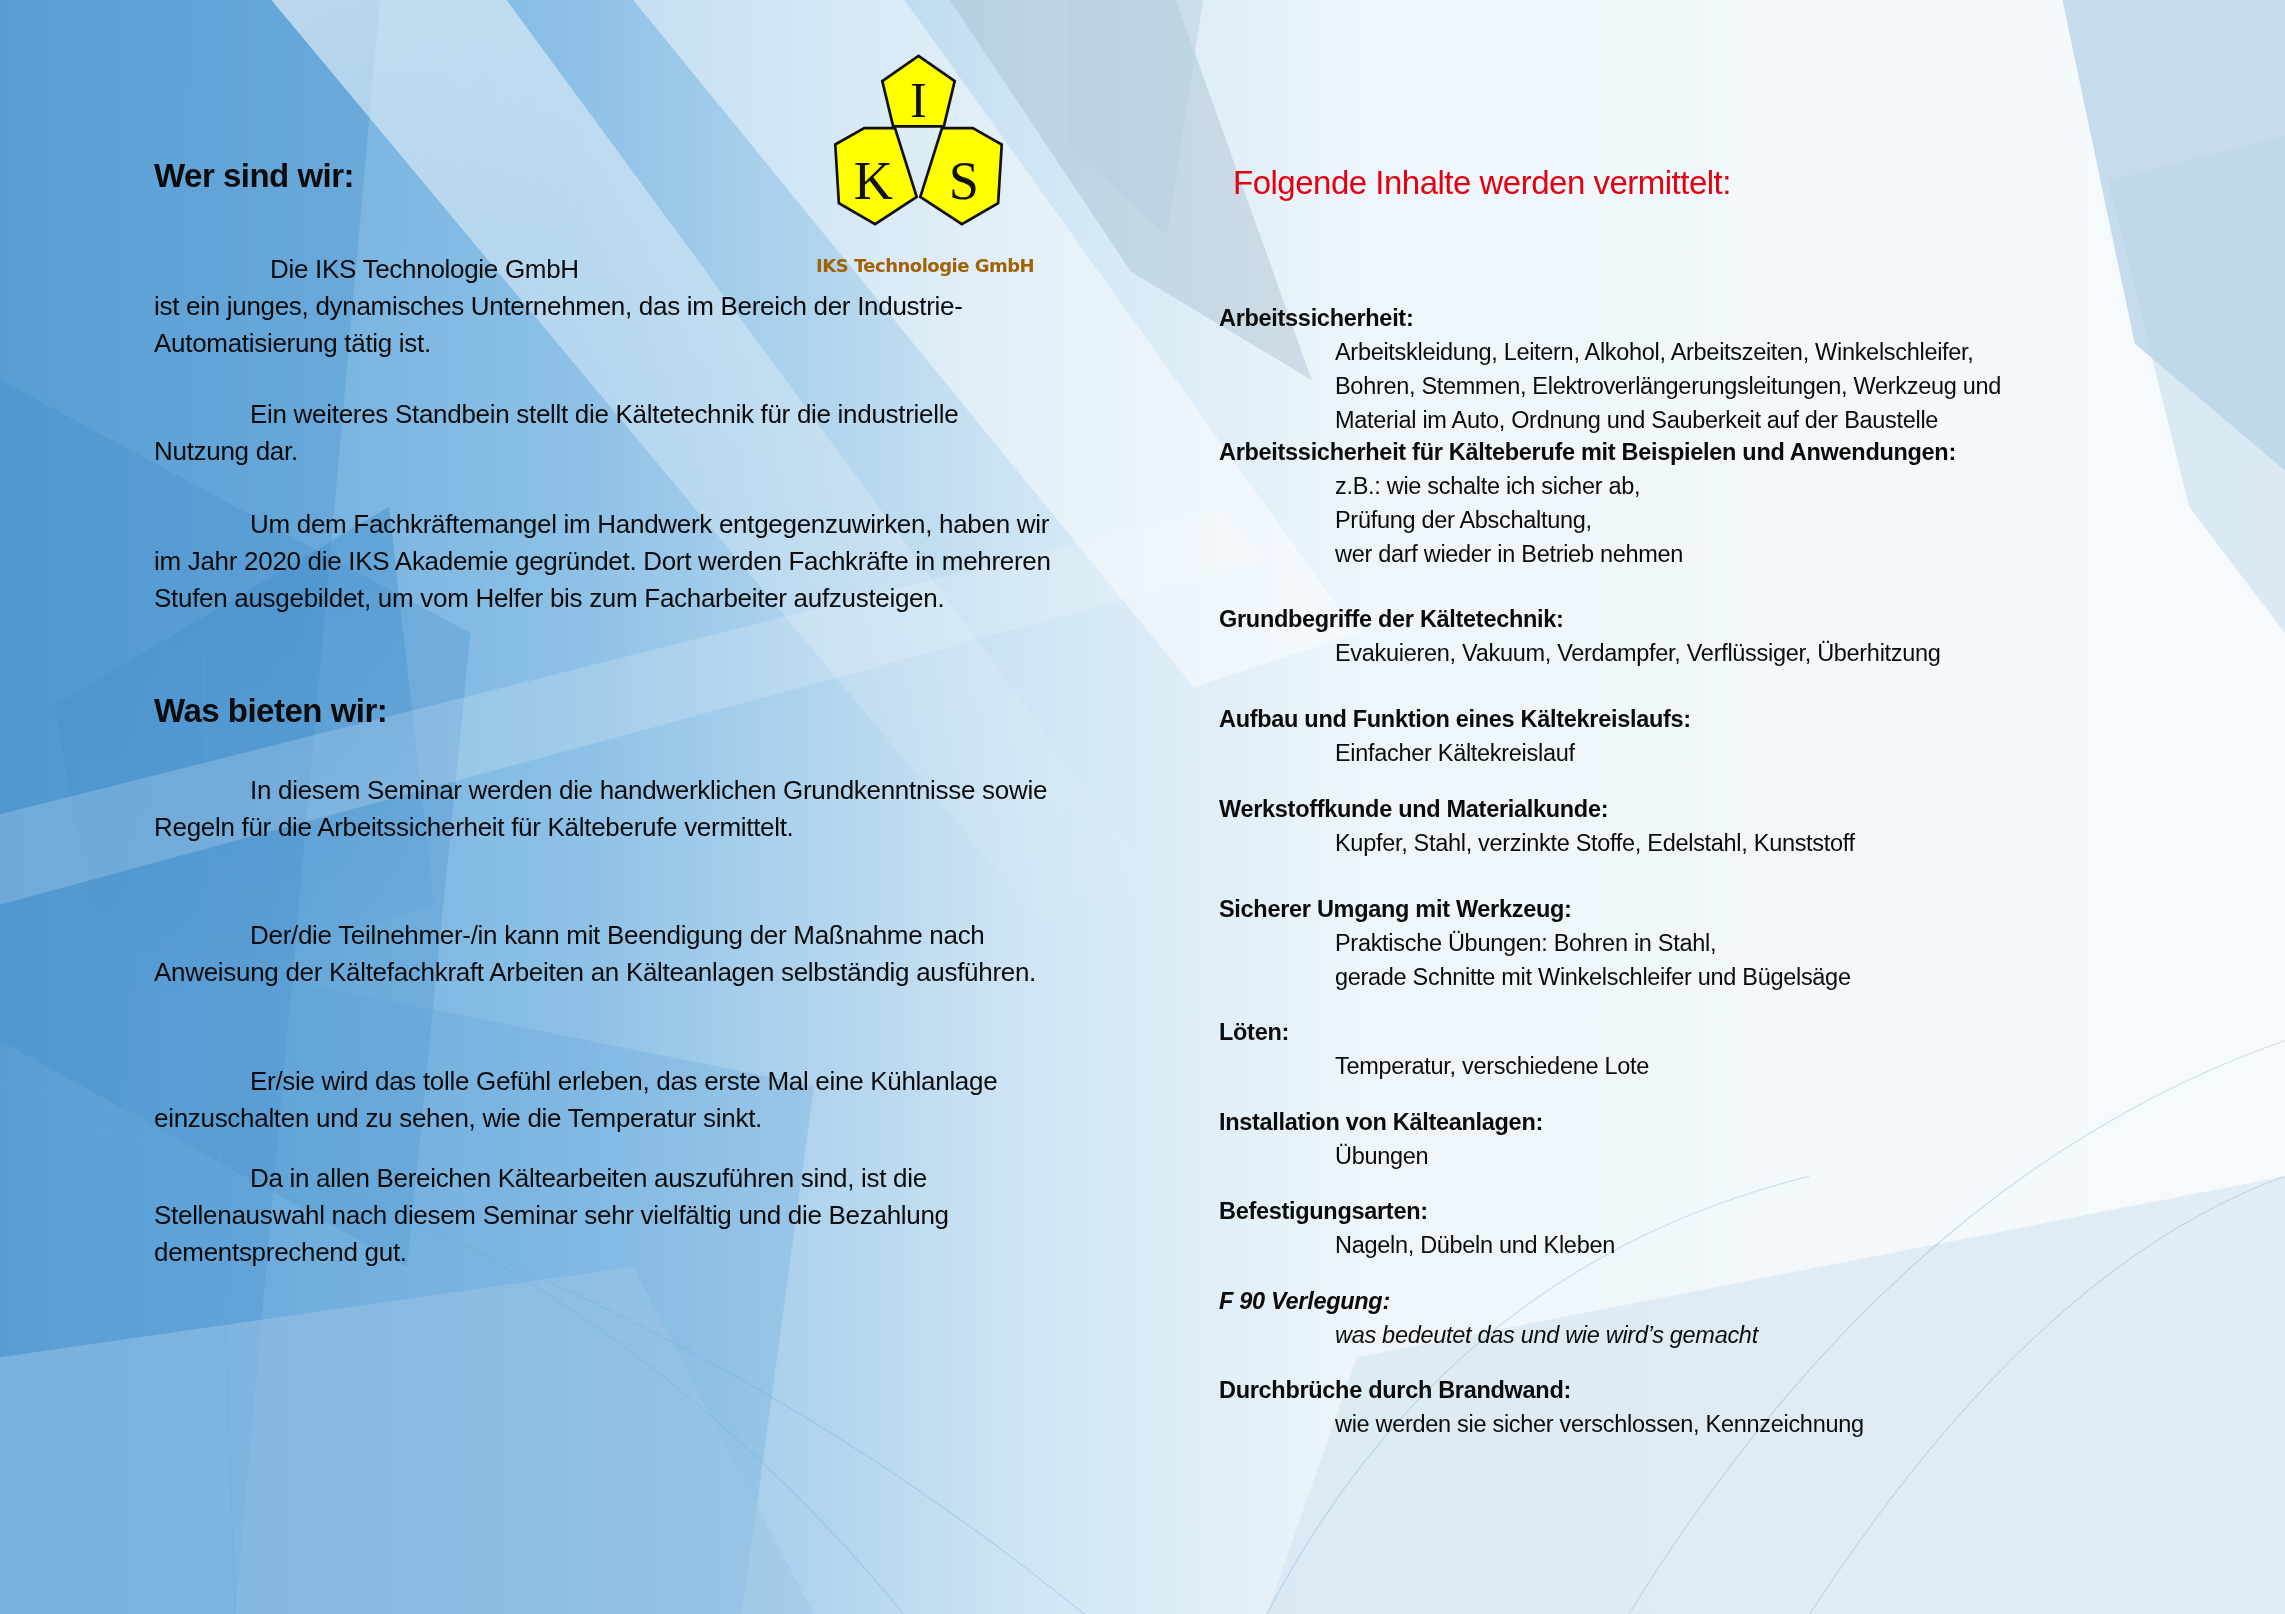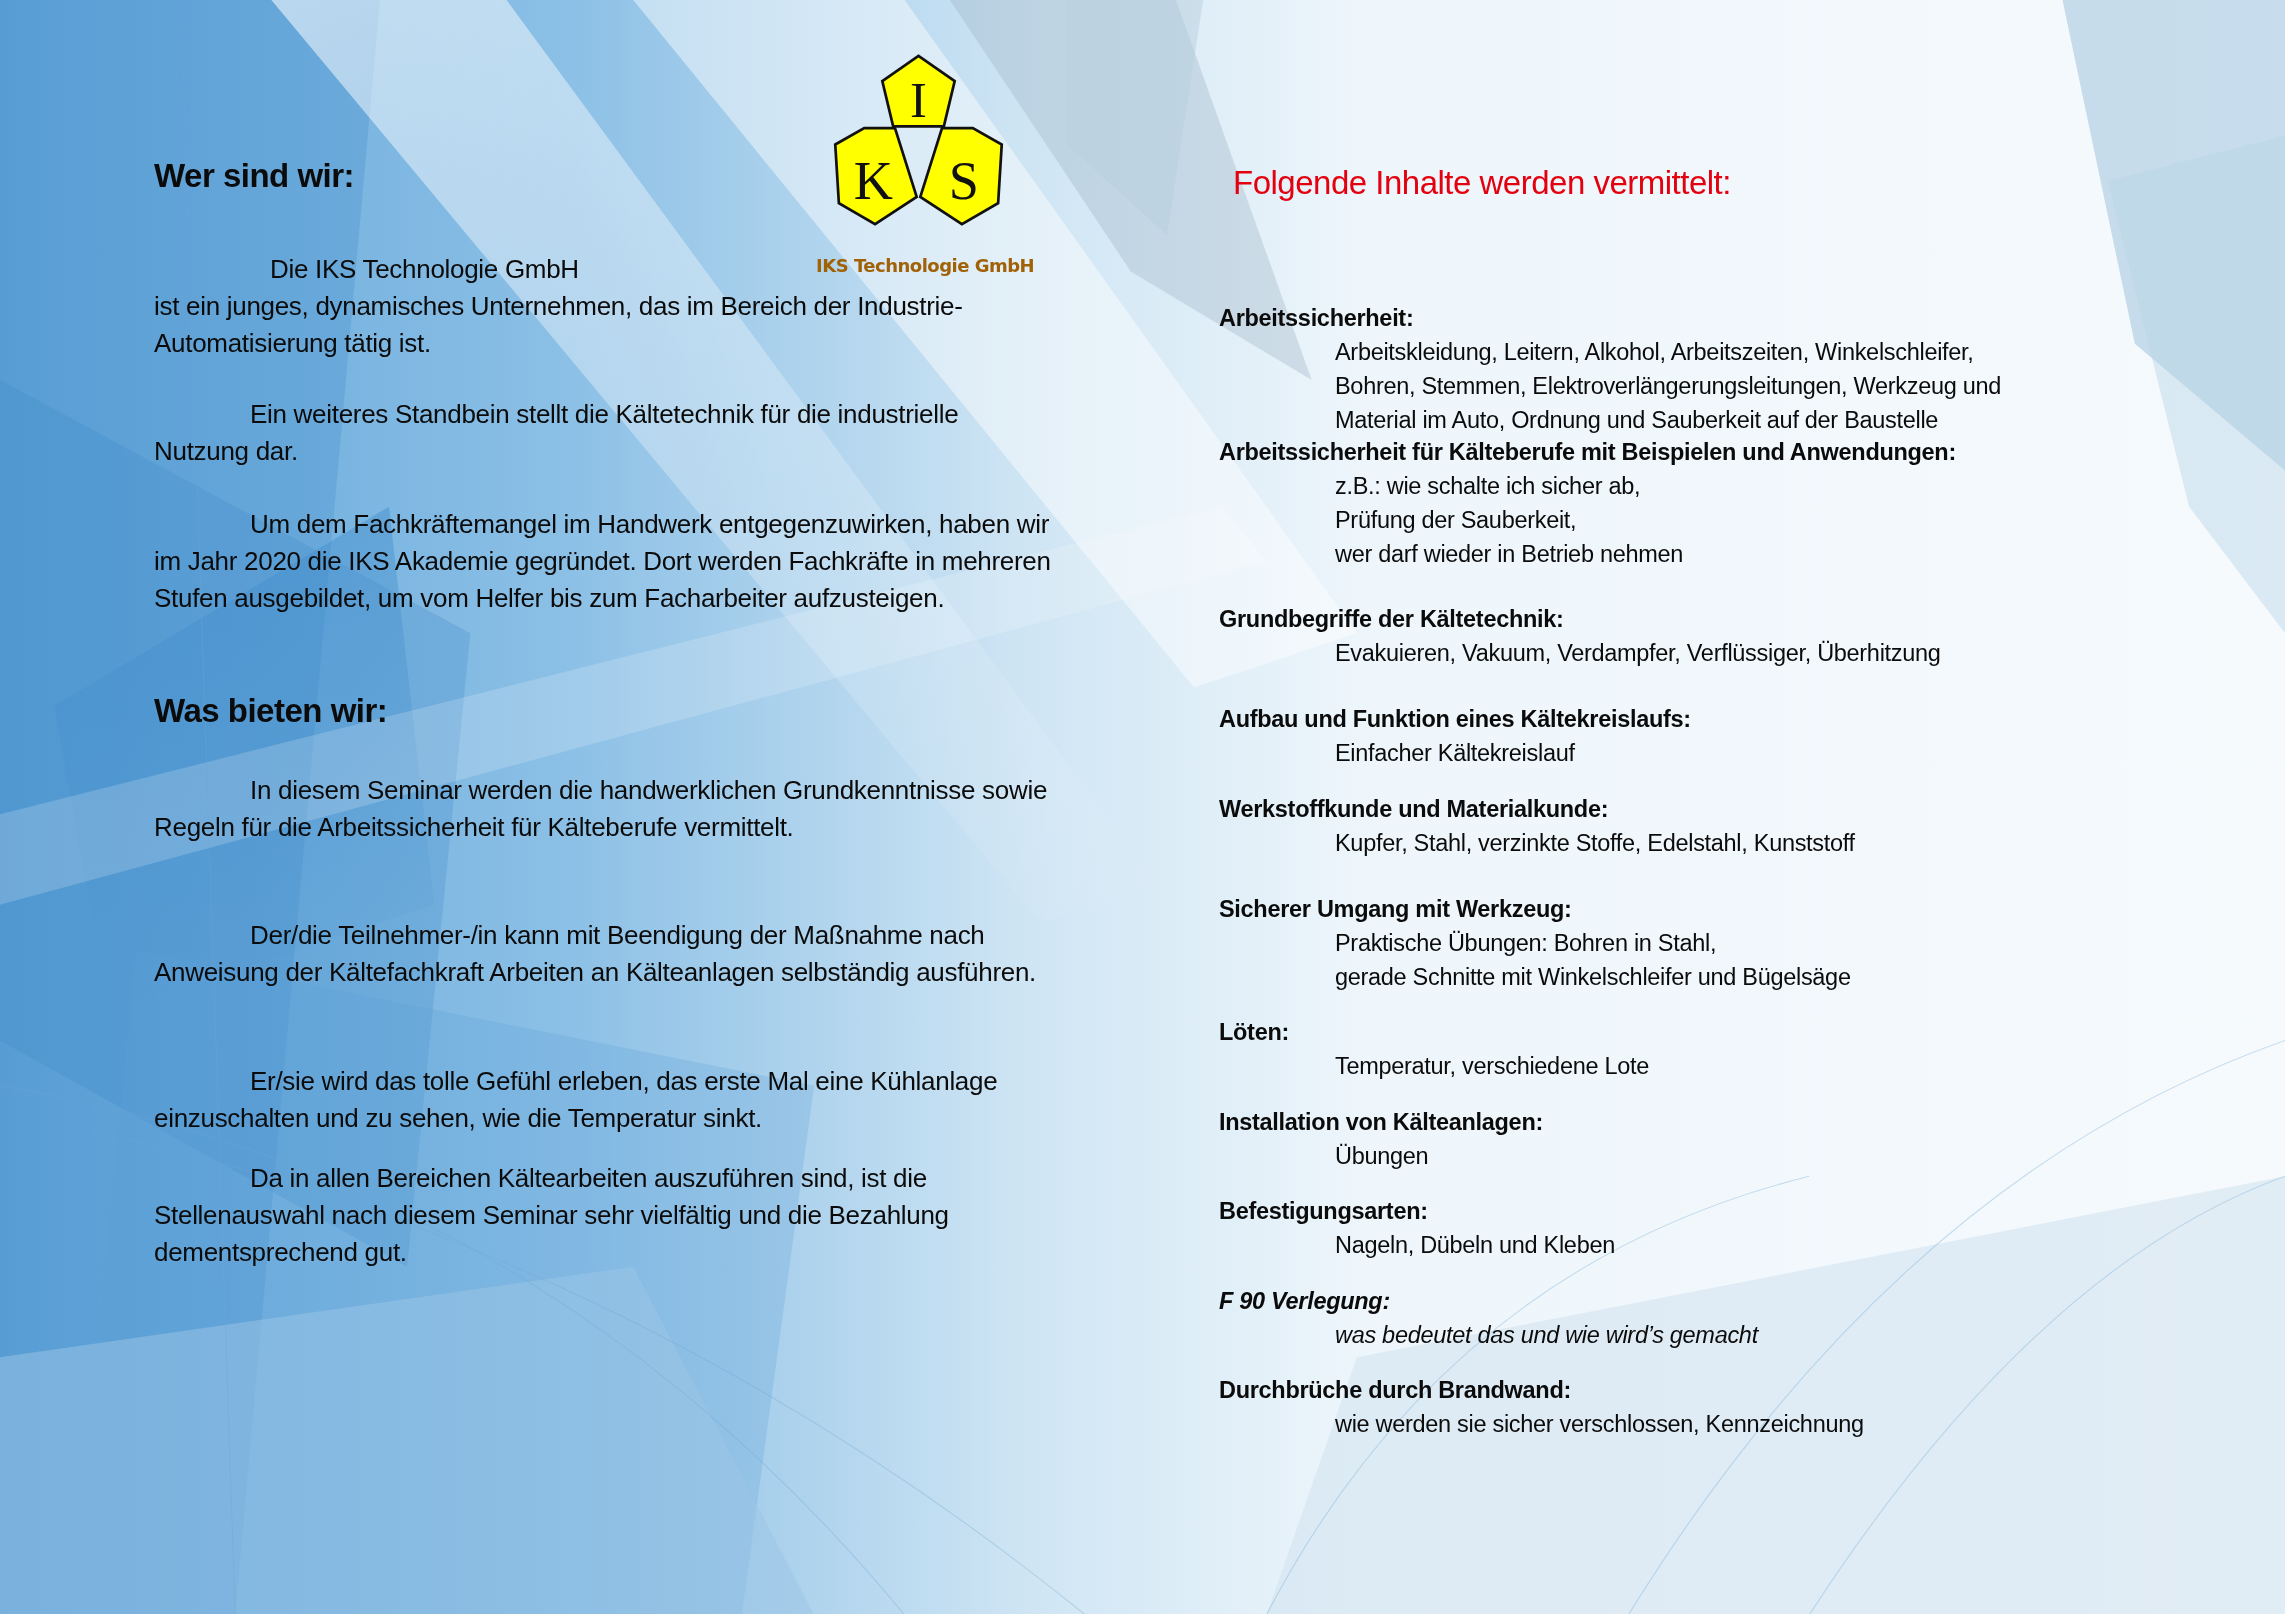--- a/index.html
+++ b/index.html
@@ -135,21 +135,21 @@
   <div class="topic" style="top:268px;margin-top:33px;">
     <div class="topic-title">Arbeitssicherheit:</div>
     <div class="topic-line"> Arbeitskleidung, Leitern, Alkohol, Arbeitszeiten, Winkelschleifer,</div>
     <div class="topic-line">Bohren, Stemmen, Elektroverlängerungsleitungen, Werkzeug und</div>
     <div class="topic-line">Material im Auto, Ordnung und Sauberkeit auf der Baustelle</div>
   </div>
 
   <div class="topic" style="top:435px;">
     <div class="topic-title">Arbeitssicherheit für Kälteberufe mit Beispielen und Anwendungen:</div>
     <div class="topic-line"> z.B.: wie schalte ich sicher ab,</div>
-    <div class="topic-line">Prüfung der Sauberkeit,</div>
+    <div class="topic-line">Prüfung der Abschaltung,</div>
     <div class="topic-line">wer darf wieder in Betrieb nehmen</div>
   </div>
 
   <div class="topic" style="top:602px;">
     <div class="topic-title">Grundbegriffe der Kältetechnik:</div>
     <div class="topic-line">Evakuieren, Vakuum, Verdampfer, Verflüssiger, Überhitzung</div>
   </div>
 
   <div class="topic" style="top:702px;">
     <div class="topic-title">Aufbau und Funktion eines Kältekreislaufs:</div>

